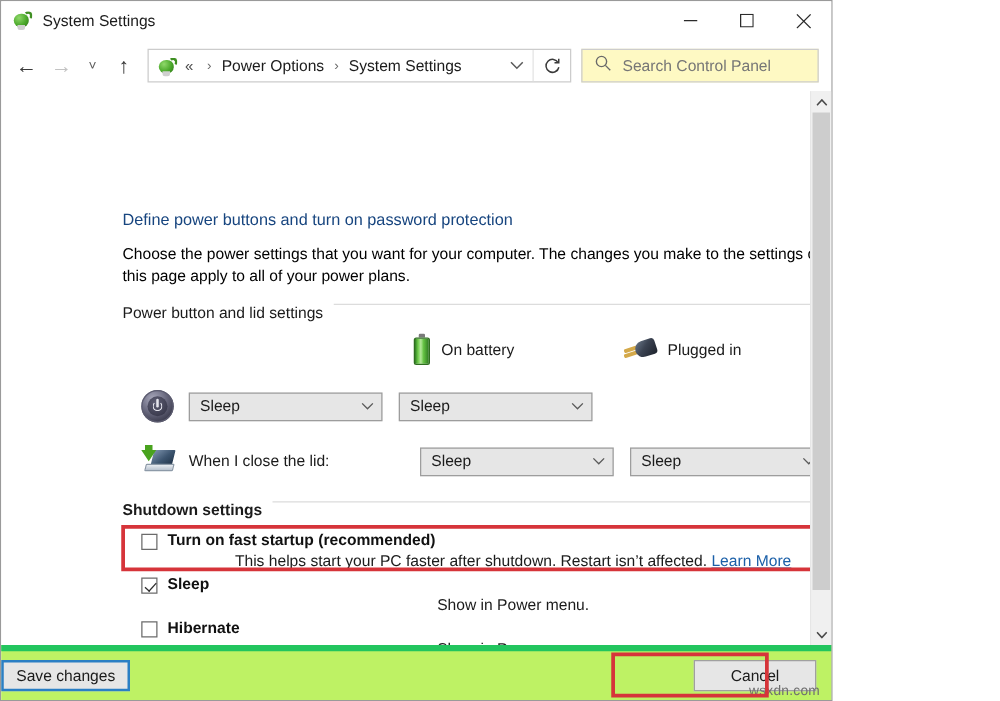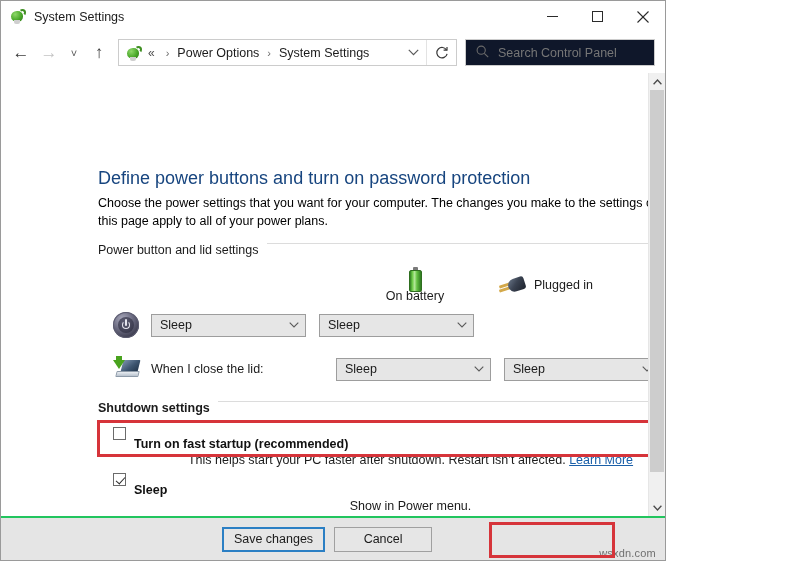--- a/index.html
+++ b/index.html
@@ -152,21 +152,21 @@
     border-left: 1px solid #e3e3e3;
     display: flex; align-items: center; justify-content: center;
     flex: 0 0 30px;
   }
 
   #searchbox {
     flex: 0 0 190px;
     height: 27px;
     margin-left: 8px;
     border: 1px solid #cccccc;
-    background: #0f172a;
+    background: #fef9c3;
     display: flex;
     align-items: center;
     padding-left: 10px;
     gap: 9px;
   }
   #search-placeholder {
     font-size: 12.5px;
     color: #767676;
     white-space: nowrap;
   }
@@ -182,21 +182,21 @@
     flex: 1 1 auto;
     position: relative;
     padding: 0;
     overflow: hidden;
     background: #ffffff;
   }
 
   #page-heading {
     position: absolute;
     left: 97px; top: 95px;
-    font-size: 18px;
+    font-size: 13px;
     color: #17457f;
     white-space: nowrap;
   }
   #page-desc {
     position: absolute;
     left: 97px; top: 121px;
     width: 575px;
     font-size: 12.5px;
     line-height: 18px;
     color: #000000;
@@ -229,21 +229,21 @@
     position: absolute;
     left: 330px; top: 194px;
     display: flex;
     gap: 0;
   }
   .col-head {
     display: flex;
     align-items: center;
     gap: 9px;
   }
-  .col-head.battery { width: 168px; flex-direction: column; }
+  .col-head.battery { width: 168px; }
   .col-head-label {
     font-size: 12.5px;
     color: #1b1b1b;
     white-space: nowrap;
   }
 
   
   .icon-battery {
     position: relative;
     width: 13px; height: 25px;
@@ -420,21 +420,20 @@
     width: 4px; height: 8px;
     border: solid #2b2b2b;
     border-width: 0 1.6px 1.6px 0;
     transform: rotate(42deg);
   }
   .chk-title {
     font-size: 12.5px;
     font-weight: bold;
     color: #111111;
     white-space: nowrap;
-    margin-top: 12px;
   }
   .chk-sub {
     font-size: 12.5px;
     color: #1b1b1b;
     margin-left: 35px;
     margin-top: 1px;
     line-height: 17px;
     text-align: center;
   }
   .chk-sub a {
@@ -485,26 +484,26 @@
     top: 0;
     height: 382px;
     background: #cdcdcd;
     cursor: default;
   }
 
   
   #footer {
     flex: 0 0 44px;
     height: 44px;
-    border-top: 2px solid #22c55e;
-    background: #e5e5e5;
-    position: relative;
-    display: flex;
-    align-items: center;
-    justify-content: center;
+    border-top: 5px solid #22c55e;
+    background: #bef264;
+    position: relative;
+    display: flex;
+    align-items: center;
+    justify-content: space-between;
     padding-right: 12px;
     gap: 9px;
   }
   .btn {
     min-width: 98px;
     height: 25px;
     background: #e6e6e6;
     border: 1px solid #a0a0a0;
     font-size: 12.5px;
     color: #1b1b1b;

